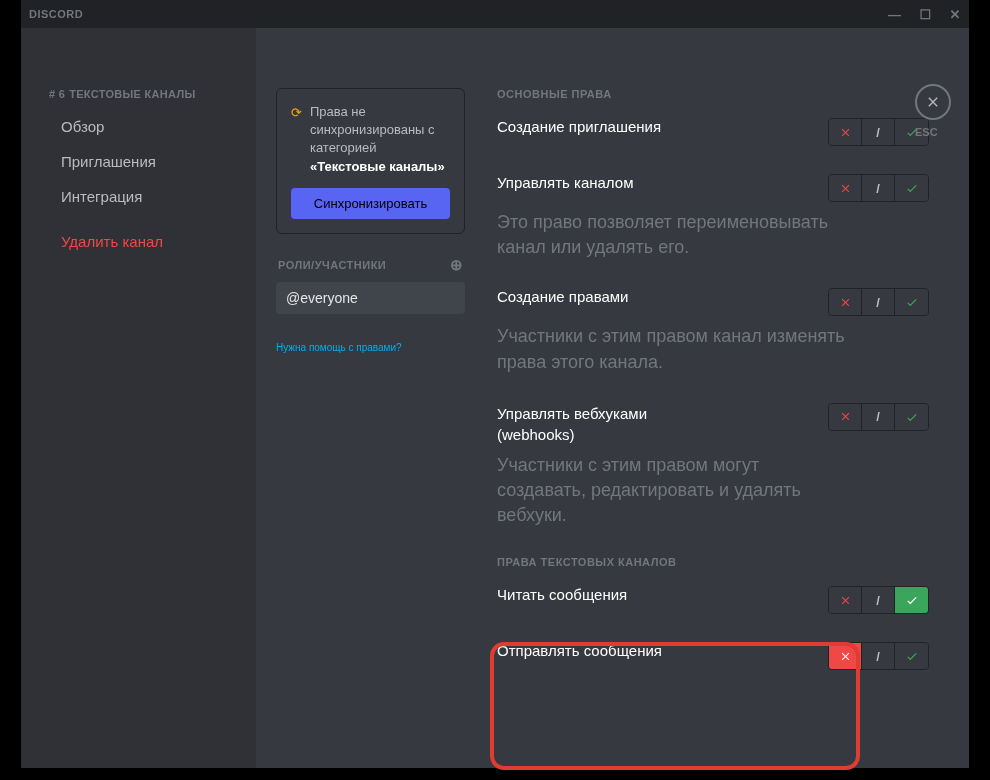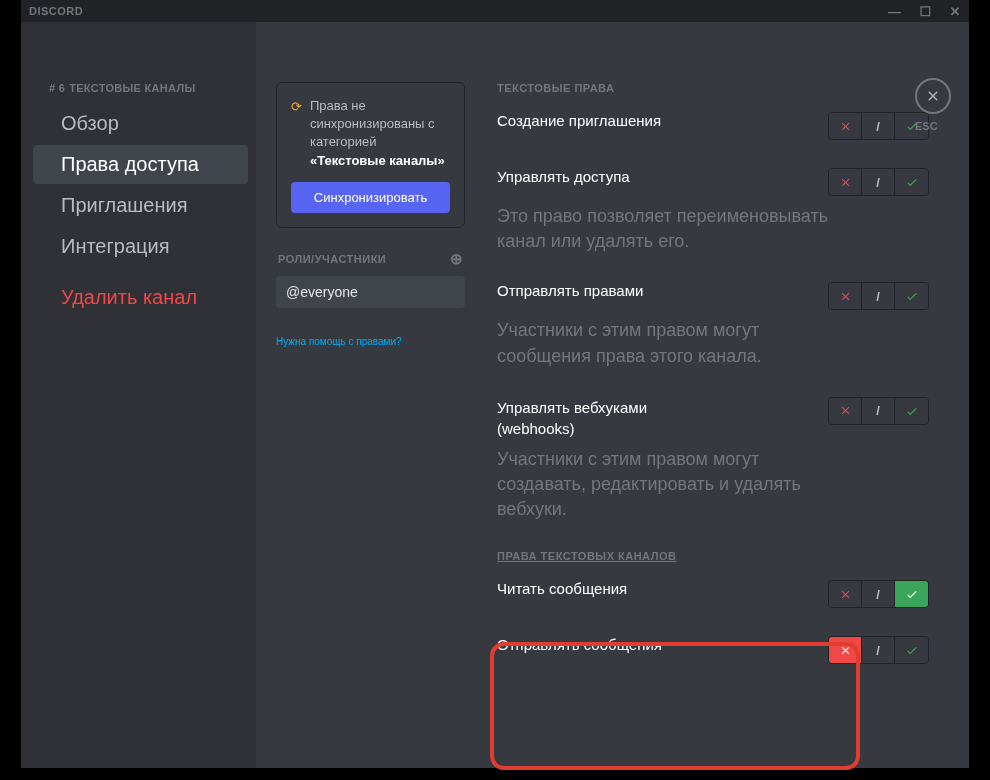--- a/index.html
+++ b/index.html
@@ -15,21 +15,21 @@
     position: absolute;
     left: 21px;
     top: 0;
     width: 948px;
     height: 768px;
     background: #36393f;
     display: flex;
     flex-direction: column;
   }
   .titlebar {
-    height: 22px;
+    height: 28px;
     background: #202225;
     display: flex;
     align-items: center;
     justify-content: space-between;
     padding: 0 8px;
     color: #72767d;
     font-size: 11px;
     font-weight: 700;
     letter-spacing: 0.5px;
   }
@@ -54,21 +54,21 @@
     font-weight: 700;
     letter-spacing: 0.3px;
     padding: 0 16px 8px 28px;
     display: flex;
     align-items: center;
     gap: 4px;
   }
   .sidebar-item {
     padding: 8px 16px 8px 28px;
     color: #b9bbbe;
-    font-size: 20px;
+    font-size: 15px;
     cursor: pointer;
     border-radius: 4px;
     margin: 2px 8px 2px 12px;
   }
   .sidebar-item.selected {
     background: #40444b;
     color: #fff;
   }
   .sidebar-item.danger {
     color: #f04747;
@@ -96,21 +96,21 @@
   }
   .sync-text .warn-icon {
     color: #faa61a;
     flex-shrink: 0;
     font-size: 13px;
     margin-top: 1px;
   }
   .sync-text b { color: #fff; font-weight: 600; }
   .sync-btn {
     background: #5865f2;
-    color: #ffffff;
+    color: #000000;
     border: none;
     border-radius: 4px;
     padding: 8px 0;
     width: 100%;
     font-size: 13px;
     font-weight: 500;
     cursor: pointer;
   }
   .roles-header {
     color: #72767d;
@@ -253,21 +253,20 @@
   </div>
 
   <div class="content">
 
     <div class="sidebar">
       <div class="sidebar-header">
         <span># 6</span>
         <span>ТЕКСТОВЫЕ КАНАЛЫ</span>
       </div>
       <div class="sidebar-item">Обзор</div>
-      <div class="sidebar-item selected">Права доступа</div>
       <div class="sidebar-item">Приглашения</div>
       <div class="sidebar-item">Интеграция</div>
       <div class="sidebar-item danger">Удалить канал</div>
     </div>
 
     <div class="middle">
       <div class="sync-card">
         <div class="sync-text">
           <span class="warn-icon">⟳</span>
           <span>
@@ -281,21 +280,21 @@
       <div class="roles-header">
         <span>РОЛИ/УЧАСТНИКИ</span>
         <span class="add-icon">⊕</span>
       </div>
       <div class="role-item">@everyone</div>
       <a class="help-link">Нужна помощь с правами?</a>
     </div>
 
     <div class="main">
 
-      <div class="section-header">ТЕКСТОВЫЕ ПРАВА</div>
+      <div class="section-header">ОСНОВНЫЕ ПРАВА</div>
 
       <div class="perm-row">
         <div class="perm-top">
           <div class="perm-title">Создание приглашения</div>
           <div class="tri-toggle">
             <div class="seg deny">
                 <svg class="x" viewBox="0 0 24 24">
                   <path fill="currentColor" d="M19 6.41L17.59 5 12 10.59 6.41 5 5 6.41 10.59 12 5 17.59 6.41 19 12 13.41 17.59 19 19 17.59 13.41 12z"></path>
                 </svg>
               </div>
@@ -304,56 +303,56 @@
                 <svg class="check" viewBox="0 0 24 24">
                   <path fill="currentColor" d="M9 16.2l-3.5-3.5L4 14.2 9 19.2 20 8.2l-1.5-1.5z"></path>
                 </svg>
               </div>
           </div>
         </div>
       </div>
 
       <div class="perm-row">
         <div class="perm-top">
-          <div class="perm-title">Управлять доступа</div>
+          <div class="perm-title">Управлять каналом</div>
           <div class="tri-toggle">
             <div class="seg deny">
                 <svg class="x" viewBox="0 0 24 24">
                   <path fill="currentColor" d="M19 6.41L17.59 5 12 10.59 6.41 5 5 6.41 10.59 12 5 17.59 6.41 19 12 13.41 17.59 19 19 17.59 13.41 12z"></path>
                 </svg>
               </div>
             <div class="seg neutral">/</div>
             <div class="seg allow">
                 <svg class="check" viewBox="0 0 24 24">
                   <path fill="currentColor" d="M9 16.2l-3.5-3.5L4 14.2 9 19.2 20 8.2l-1.5-1.5z"></path>
                 </svg>
               </div>
           </div>
         </div>
         <div class="perm-desc">Это право позволяет переименовывать канал или удалять его.</div>
       </div>
 
       <div class="perm-row">
         <div class="perm-top">
-          <div class="perm-title">Отправлять правами</div>
+          <div class="perm-title">Создание правами</div>
           <div class="tri-toggle">
             <div class="seg deny">
                 <svg class="x" viewBox="0 0 24 24">
                   <path fill="currentColor" d="M19 6.41L17.59 5 12 10.59 6.41 5 5 6.41 10.59 12 5 17.59 6.41 19 12 13.41 17.59 19 19 17.59 13.41 12z"></path>
                 </svg>
               </div>
             <div class="seg neutral">/</div>
             <div class="seg allow">
                 <svg class="check" viewBox="0 0 24 24">
                   <path fill="currentColor" d="M9 16.2l-3.5-3.5L4 14.2 9 19.2 20 8.2l-1.5-1.5z"></path>
                 </svg>
               </div>
           </div>
         </div>
-        <div class="perm-desc">Участники с этим правом могут сообщения права этого канала.</div>
+        <div class="perm-desc">Участники с этим правом канал изменять права этого канала.</div>
       </div>
 
       <div class="perm-row">
         <div class="perm-top">
           <div class="perm-title" style="max-width:200px;line-height:1.4;">Управлять вебхуками (webhooks)</div>
           <div class="tri-toggle">
             <div class="seg deny">
                 <svg class="x" viewBox="0 0 24 24">
                   <path fill="currentColor" d="M19 6.41L17.59 5 12 10.59 6.41 5 5 6.41 10.59 12 5 17.59 6.41 19 12 13.41 17.59 19 19 17.59 13.41 12z"></path>
                 </svg>
@@ -362,21 +361,21 @@
             <div class="seg allow">
                 <svg class="check" viewBox="0 0 24 24">
                   <path fill="currentColor" d="M9 16.2l-3.5-3.5L4 14.2 9 19.2 20 8.2l-1.5-1.5z"></path>
                 </svg>
               </div>
           </div>
         </div>
         <div class="perm-desc">Участники с этим правом могут создавать, редактировать и удалять вебхуки.</div>
       </div>
 
-      <div class="section-header" style="text-decoration:underline;">ПРАВА ТЕКСТОВЫХ КАНАЛОВ</div>
+      <div class="section-header" style="">ПРАВА ТЕКСТОВЫХ КАНАЛОВ</div>
 
       <div class="perm-row">
         <div class="perm-top">
           <div class="perm-title">Читать сообщения</div>
           <div class="tri-toggle">
             <div class="seg deny">
                 <svg class="x" viewBox="0 0 24 24">
                   <path fill="currentColor" d="M19 6.41L17.59 5 12 10.59 6.41 5 5 6.41 10.59 12 5 17.59 6.41 19 12 13.41 17.59 19 19 17.59 13.41 12z"></path>
                 </svg>
               </div>

